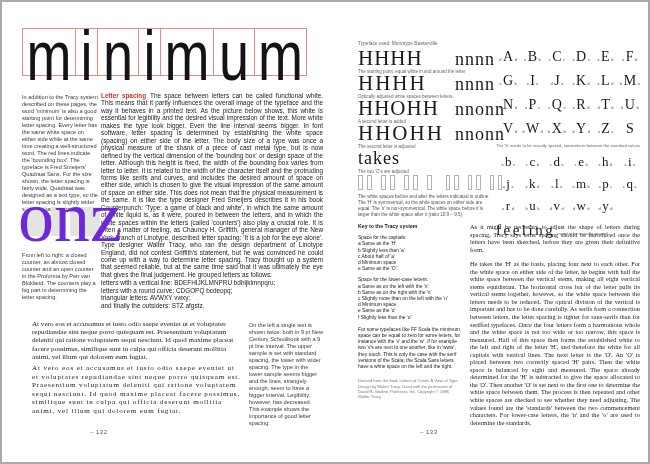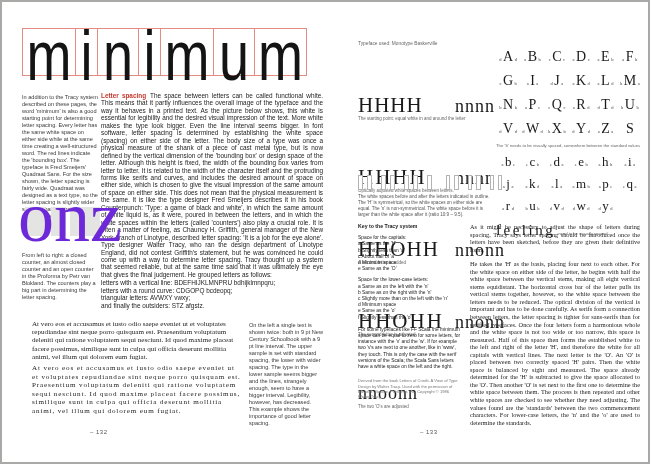--- a/index.html
+++ b/index.html
@@ -36,21 +36,21 @@
   .sample.spaced{top:362px;letter-spacing:0.85px;line-height:8.5px;}
   .sample-caption{left:247px;top:320px;width:74px;font-size:5.6px;line-height:7px;color:#3a3a3a;}
 
   .pagenum{font-size:6px;color:#555;letter-spacing:.5px;}
   .pn-left{left:88px;top:427px;} .pn-right{left:418px;top:427px;}
 
   
   .typeface-label{left:356px;top:39px;font-size:4.8px;color:#666;}
   .specimens{left:356px;top:47px;width:152px;}
   .spec-row{height:25px;}
-  .spec-line{display:flex;align-items:baseline;height:19px;margin-top:47px;}
+  .spec-line{display:flex;align-items:baseline;height:19px;}
   .caps{font-family:"Liberation Serif",serif;font-size:21px;line-height:19px;width:97px;letter-spacing:1px;color:#191919;white-space:nowrap;}
   .spec-row:nth-of-type(2) .caps, .spec-row:nth-of-type(4) .caps{letter-spacing:2px;}
   .lower{font-family:"Liberation Serif",serif;font-size:18px;line-height:19px;letter-spacing:1px;color:#191919;position:relative;white-space:nowrap;}
   .lower::before{content:"";position:absolute;left:-2px;right:-2px;top:-6px;height:13px;
     background:repeating-linear-gradient(90deg,#dedede 0 3px,transparent 3px 8px);z-index:-1;}
   .spec-caption{font-size:4.5px;color:#666;margin-top:1px;}
 
   .bars-row{left:356px;top:171px;height:17px;display:flex;align-items:flex-end;}
   .bar{border:1px solid #b3b3b3;height:15px;width:5px;box-sizing:border-box;background:#fff;}
   .bar{margin-right:4px;}
@@ -182,21 +182,21 @@
         <div class="spec-row">
           <div class="spec-line">
             <span class="caps">HHOHH</span>
             <span class="lower">nnonn</span>
           </div>
           <div class="spec-caption">The second letter is adjusted</div>
         </div>
 
         <div class="spec-row">
           <div class="spec-line">
-            <span class="lower">nnoonn</span>
+            <span class="lower">takes</span>
           </div>
           <div class="spec-caption">The two 'O's are adjusted</div>
         </div>
       </div>
 
     <div class="abs bars-row">
       <div class="bar"></div>
       <div class="bar"></div>
       <div class="bar"></div>
       <div class="bar"></div>

